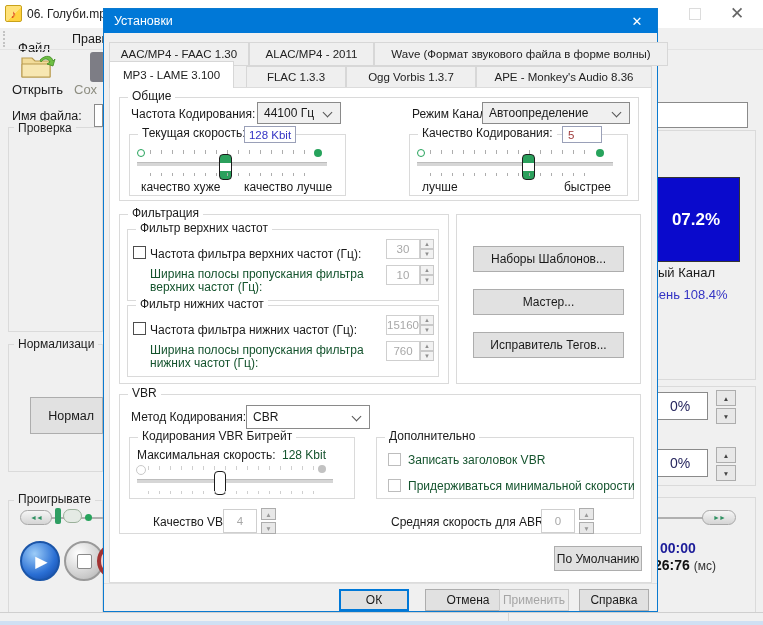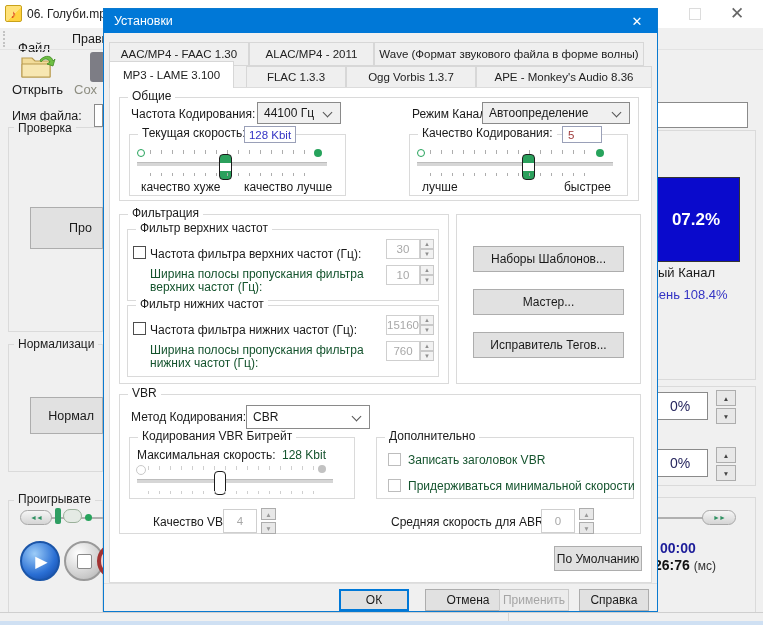--- a/index.html
+++ b/index.html
@@ -71,23 +71,20 @@
   </div>
   <div class="lb" style="left:12px;top:82px;font-size:13px">Открыть</div>
   <div class="lb" style="left:74px;top:82px;font-size:13px;color:#8d8d80">Сох</div>
   <div class="abs" style="left:90px;top:52px;width:13px;height:30px;background:#7d7d85;border-radius:3px 0 0 3px"></div>
 
   <div class="lb" style="left:12px;top:109px;font-size:12.5px">Имя файла:</div>
   <div class="abs" style="left:94px;top:104px;width:9px;height:23px;background:#fff;border:1px solid #8a8a8a"></div>
 
   <div class="gb" style="left:8px;top:127px;width:95px;height:205px"></div>
   <div class="leg onbg lb" style="left:14px;top:121px">Проверка</div>
-  <div class="btn" style="left:30px;top:207px;width:73px;height:42px;justify-content:flex-end;padding-right:10px;font-size:12.5px">
-    <span>Про</span>
-  </div>
 
   <div class="gb" style="left:8px;top:344px;width:95px;height:128px"></div>
   <div class="leg onbg lb" style="left:14px;top:337px">Нормализаци</div>
   <div class="btn" style="left:30px;top:397px;width:73px;height:37px;justify-content:flex-end;padding-right:8px;font-size:12.5px">
     <span>Нормал</span>
   </div>
 
   <div class="gb" style="left:8px;top:500px;width:95px;height:120px"></div>
   <div class="leg onbg lb" style="left:14px;top:492px">Проигрывате</div>
   <div class="abs" style="left:50px;top:517px;width:53px;height:2px;background:#b0b0b0"></div>
@@ -144,21 +141,21 @@
   <div class="abs" style="left:513px;top:0;width:40px;height:24px;display:flex;align-items:center;justify-content:center">
     <span style="color:#fff;font-size:13px">✕</span>
   </div>
 
   <div class="tab" style="left:5px;top:33px;width:140px;height:24px">
     <span>AAC/MP4 - FAAC 1.30</span>
     </div>
   <div class="tab" style="left:145px;top:33px;width:125px;height:24px">
     <span>ALAC/MP4 - 2011</span>
     </div>
-  <div class="tab" style="left:270px;top:33px;width:270px;height:24px">
+  <div class="tab" style="left:270px;top:33px;width:294px;height:24px">
     <span>Wave (Формат звукового файла в форме волны)</span>
     </div>
 
   <div class="tab" style="left:142px;top:57px;width:100px;height:22px">
     <span>FLAC 1.3.3</span>
     </div>
   <div class="tab" style="left:242px;top:57px;width:130px;height:22px">
     <span>Ogg Vorbis 1.3.7</span>
     </div>
   <div class="tab" style="left:372px;top:57px;width:176px;height:22px">

